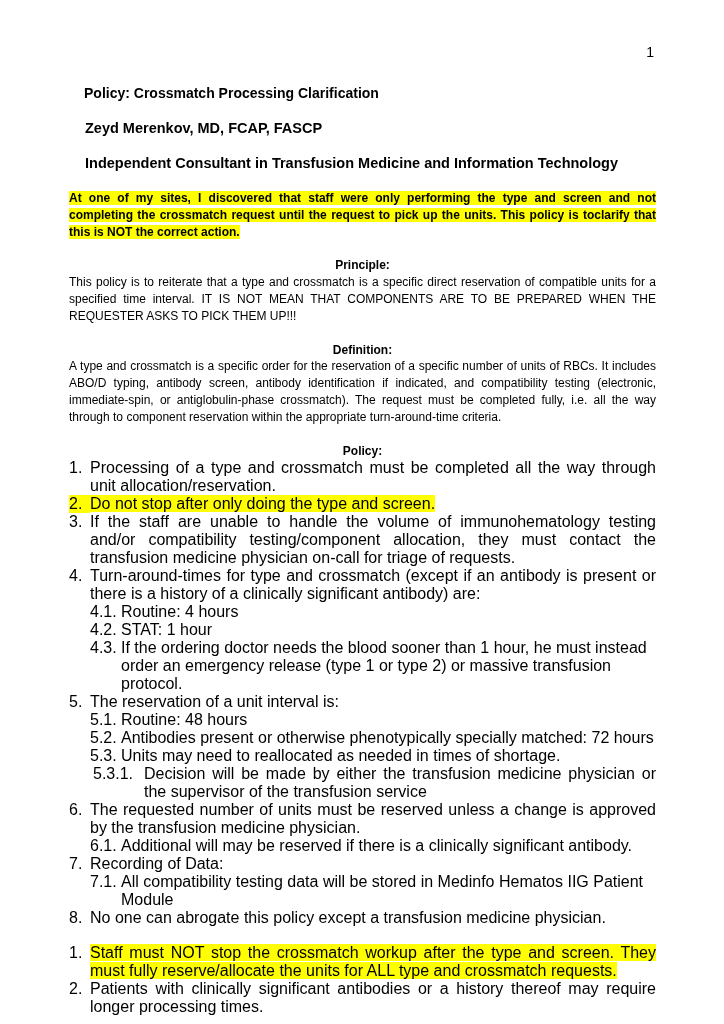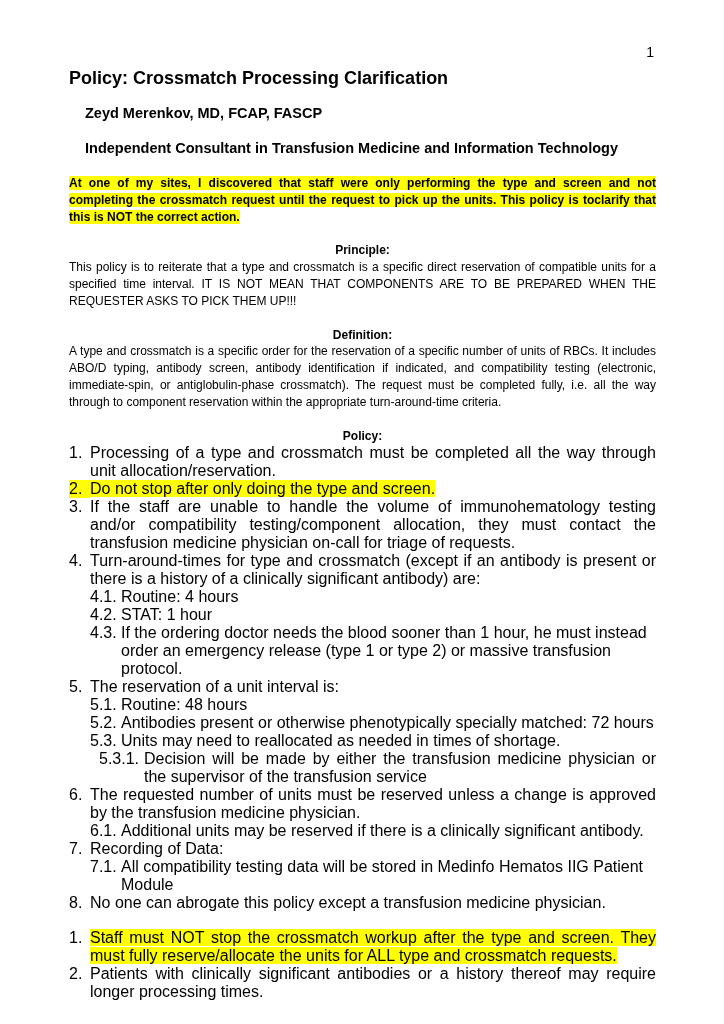--- a/index.html
+++ b/index.html
@@ -2,35 +2,35 @@
 <html><head>
 <meta charset="utf-8">
 <style>
   html, body { margin: 0; padding: 0; background: #ffffff; }
   body {
     width: 724px; height: 1024px; position: relative; overflow: hidden;
     font-family: "Liberation Sans", sans-serif; color: #000;
   }
   .page-num { position: absolute; top: 44px; right: 70px; font-size: 14px; }
   .doc { position: absolute; left: 69px; top: 68px; width: 587px; }
-  .title { font-size: 18px; font-weight: bold; line-height: 20px; margin: 0; }
+  .title { font-size: 14px; font-weight: bold; line-height: 20px; margin: 15px; }
   .subtitle { font-size: 14.5px; font-weight: bold; line-height: 18.5px; margin: 16px; }
   p, li, .hd { font-size: 12px; line-height: 16.8px; margin: 0; }
   .justify { text-align: justify; text-align-last: left; }
   .hl { background: #ffff00; }
   .b { font-weight: normal; }
   .hd { font-weight: bold; text-align: center; }
   .gap { height: 17px; }
   .intro { margin-top: 18px; font-weight: bold; }
   .lvl1 { position: relative; padding-left: 21px; }
   .lvl1 .num { position: absolute; left: 0; top: 0; }
   .lvl2 { position: relative; padding-left: 52px; }
   .lvl2 .num { position: absolute; left: 21px; top: 0; }
   .lvl3 { position: relative; padding-left: 75px; }
-  .lvl3 .num { position: absolute; left: 30px; top: 0; }
+  .lvl3 .num { position: absolute; left: 24px; top: 0; }
 </style>
 </head>
 <body>
 
 <div class="page-num">1</div>
 
 <div class="doc">
   <div class="title">Policy:  Crossmatch Processing Clarification</div>
   <div class="subtitle">Zeyd Merenkov, MD, FCAP, FASCP</div>
   <div class="subtitle">Independent Consultant in Transfusion Medicine and Information Technology</div>
@@ -54,21 +54,21 @@
     <div class="lvl1 justify"><span class="num">4.</span><span>Turn-around-times for type and crossmatch (except if an antibody is present or there is a history of a clinically significant antibody) are:</span></div>
     <div class="lvl2"><span class="num">4.1.</span><span>Routine:  4 hours</span></div>
     <div class="lvl2"><span class="num">4.2.</span><span>STAT:  1 hour</span></div>
     <div class="lvl2"><span class="num">4.3.</span><span>If the ordering doctor needs the blood sooner than 1 hour, he must instead order an emergency release (type 1 or type 2) or massive transfusion protocol.</span></div>
     <div class="lvl1"><span class="num">5.</span><span>The reservation of a unit interval is:</span></div>
     <div class="lvl2"><span class="num">5.1.</span><span>Routine:  48 hours</span></div>
     <div class="lvl2"><span class="num">5.2.</span><span>Antibodies present or otherwise phenotypically specially matched:  72 hours</span></div>
     <div class="lvl2"><span class="num">5.3.</span><span>Units may need to reallocated as needed in times of shortage.</span></div>
     <div class="lvl3 justify"><span class="num">5.3.1.</span><span>Decision will be made by either the transfusion medicine physician or the supervisor of the transfusion service</span></div>
     <div class="lvl1 justify"><span class="num">6.</span><span>The requested number of units must be reserved unless a change is approved by the transfusion medicine physician.</span></div>
-    <div class="lvl2"><span class="num">6.1.</span><span>Additional units may be reserved if there is a clinically significant antibody.</span></div>
+    <div class="lvl2"><span class="num">6.1.</span><span>Additional will may be reserved if there is a clinically significant antibody.</span></div>
     <div class="lvl1"><span class="num">7.</span><span>Recording of Data:</span></div>
     <div class="lvl2"><span class="num">7.1.</span><span>All compatibility testing data will be stored in Medinfo Hematos IIG Patient Module</span></div>
     <div class="lvl1 b"><span class="num">8.</span><span>No one can abrogate this policy except a transfusion medicine physician.</span></div>
   </div>
 
   <div class="gap"></div>
   <div>
     <div class="lvl1 b justify"><span class="num">1.</span><span class="hl">Staff must NOT stop the crossmatch workup after the type and screen.  They must fully reserve/allocate the units for ALL type and crossmatch requests.</span></div>
     <div class="lvl1 justify"><span class="num">2.</span><span>Patients with clinically significant antibodies or a history thereof may require longer processing times.</span></div>
   </div>

